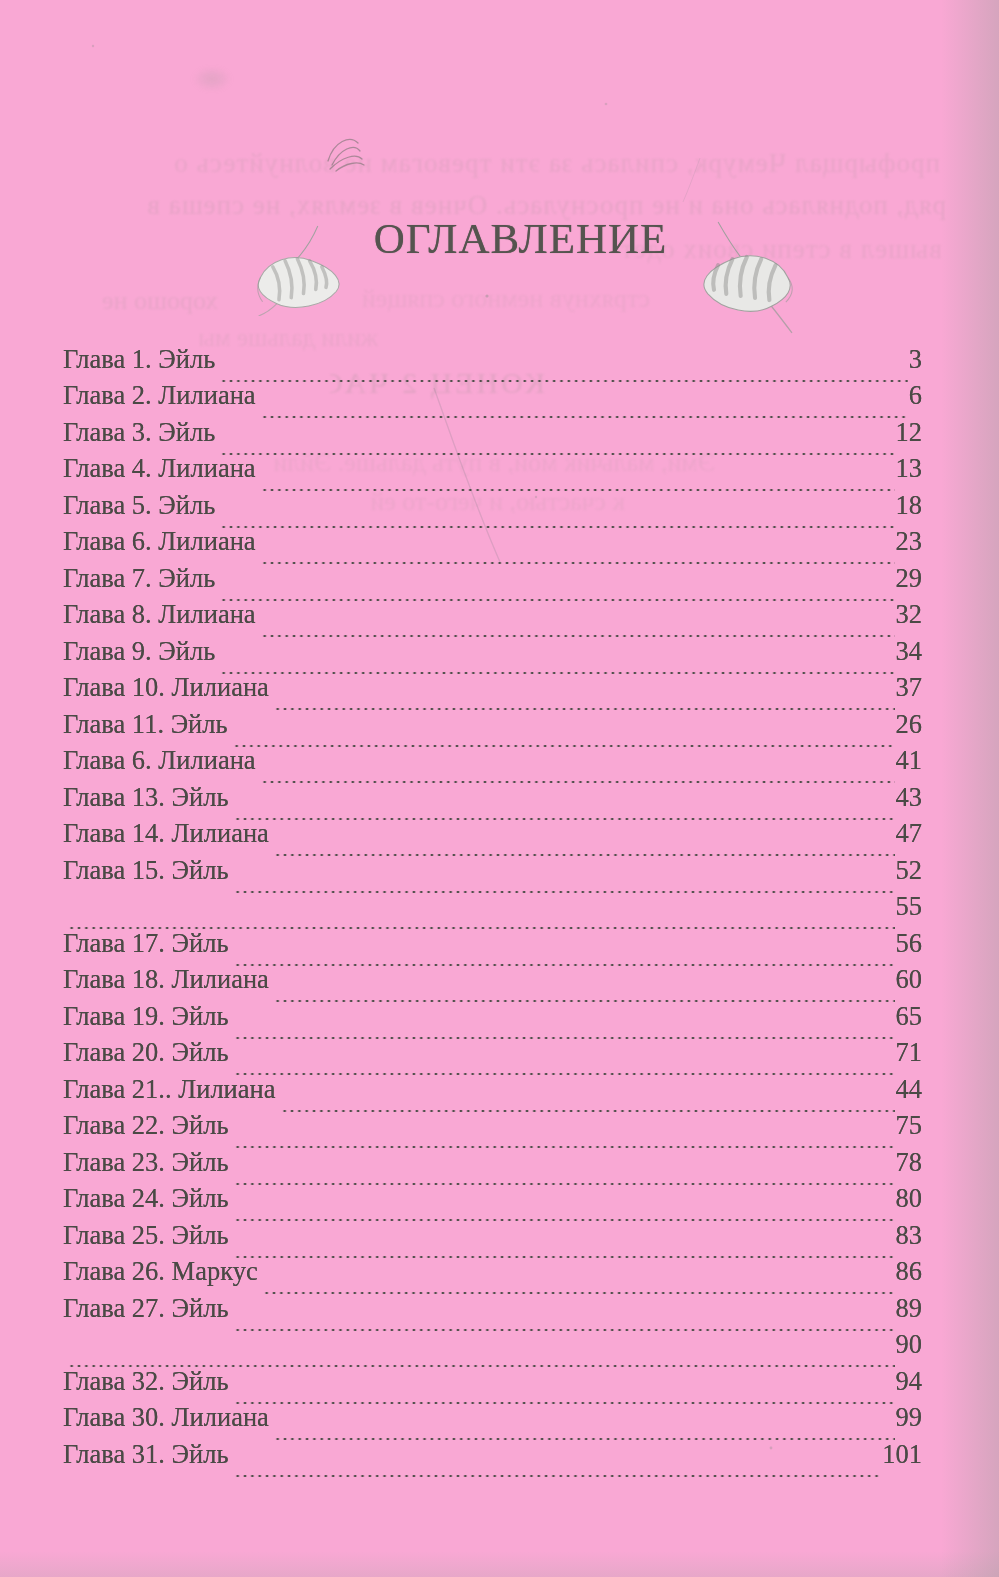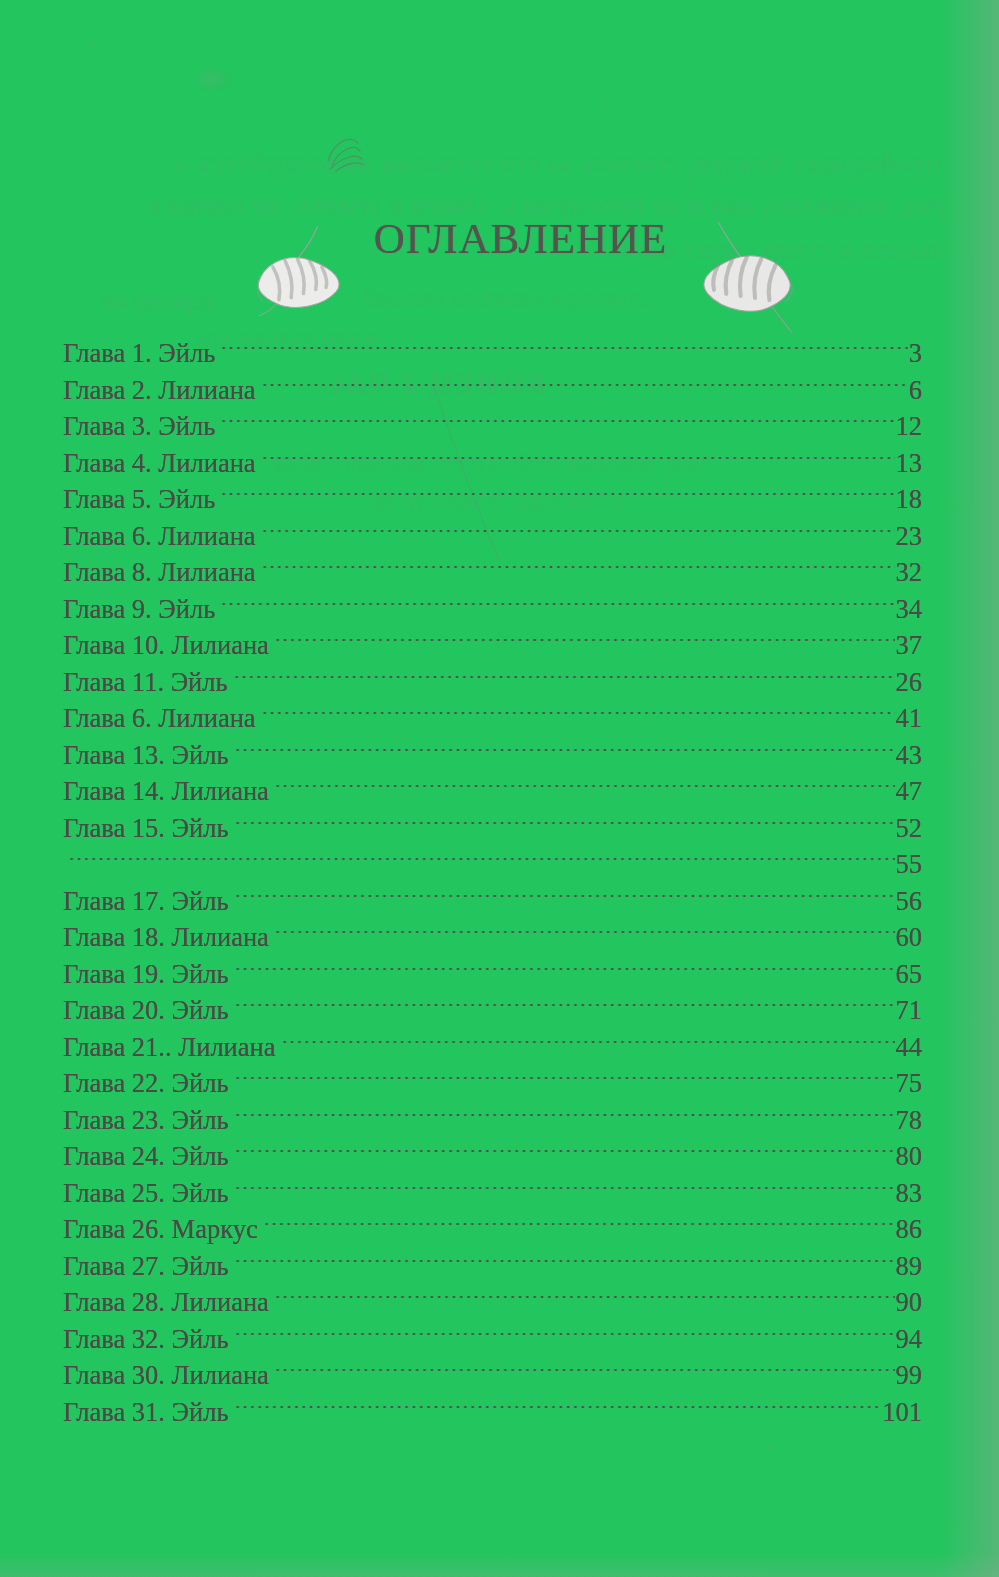--- a/index.html
+++ b/index.html
@@ -1,18 +1,18 @@
 <!DOCTYPE html>
 <html><head>
 <meta charset="utf-8">
 <style>
   html,body{margin:0;padding:0;background:#e8e8e6;}
   .page{
     position:relative; width:999px; height:1577px; overflow:hidden;
-    background:#22c55e;
+    background:#f9a8d4;
     font-family:"Liberation Serif", serif;
   }
   
   .edge-right{position:absolute; top:0; right:0; width:58px; height:100%; z-index:6;
     background:linear-gradient(to right, rgba(175,175,171,0), rgba(160,160,156,.40)); pointer-events:none;}
   .edge-bottom{position:absolute; left:0; bottom:0; width:100%; height:26px; z-index:6;
     background:linear-gradient(to bottom, rgba(175,175,171,0), rgba(165,165,161,.22)); pointer-events:none;}
   
   .ghost-layer{position:absolute; inset:0; z-index:1;}
   .ghost{
@@ -36,21 +36,21 @@
   .smudge{position:absolute; left:320px; top:131px; z-index:3;}
   .blot{position:absolute; left:192px; top:66px; width:40px; height:26px; z-index:1;
     background:radial-gradient(ellipse at center, rgba(150,150,146,.22), rgba(150,150,146,0) 70%);
     filter:blur(2px);}
   
   .toc{
     position:absolute; top:338px; left:63px; width:859px; z-index:5;
     color:#4b4a46; font-size:26.5px;
     text-shadow:0 0 .5px rgba(75,74,70,.85);
   }
-  .row{display:flex; align-items:flex-start; height:36.5px;}
+  .row{display:flex; align-items:flex-end; height:36.5px;}
   .lbl{white-space:nowrap;}
   .dots{
     flex:1; height:4px; margin:0 1px 0 5px; transform:translateY(8px);
     background-image:radial-gradient(circle, #514f4b 1.3px, rgba(81,79,75,0) 1.55px);
     background-size:7.35px 4px; background-repeat:repeat-x; background-position:left center;
     min-width:8px;
   }
   .num{white-space:nowrap;}
 </style>
 </head>
@@ -154,20 +154,25 @@
         <span class="dots"></span>
         <span class="num">18</span>
       </div>
 
       <div class="row">
         <span class="lbl">Глава 6. Лилиана</span>
         <span class="dots"></span>
         <span class="num">23</span>
       </div>
 
+      <div class="row">
+        <span class="lbl">Глава 7. Эйль</span>
+        <span class="dots"></span>
+        <span class="num">29</span>
+      </div>
 
       <div class="row">
         <span class="lbl">Глава 8. Лилиана</span>
         <span class="dots"></span>
         <span class="num">32</span>
       </div>
 
       <div class="row">
         <span class="lbl">Глава 9. Эйль</span>
         <span class="dots"></span>
@@ -275,21 +280,20 @@
         <span class="num">86</span>
       </div>
 
       <div class="row">
         <span class="lbl">Глава 27. Эйль</span>
         <span class="dots"></span>
         <span class="num">89</span>
       </div>
 
       <div class="row">
-        <span class="lbl">Глава 28. Лилиана</span>
         <span class="dots"></span>
         <span class="num">90</span>
       </div>
 
       <div class="row">
         <span class="lbl">Глава 32. Эйль</span>
         <span class="dots"></span>
         <span class="num">94</span>
       </div>
 

